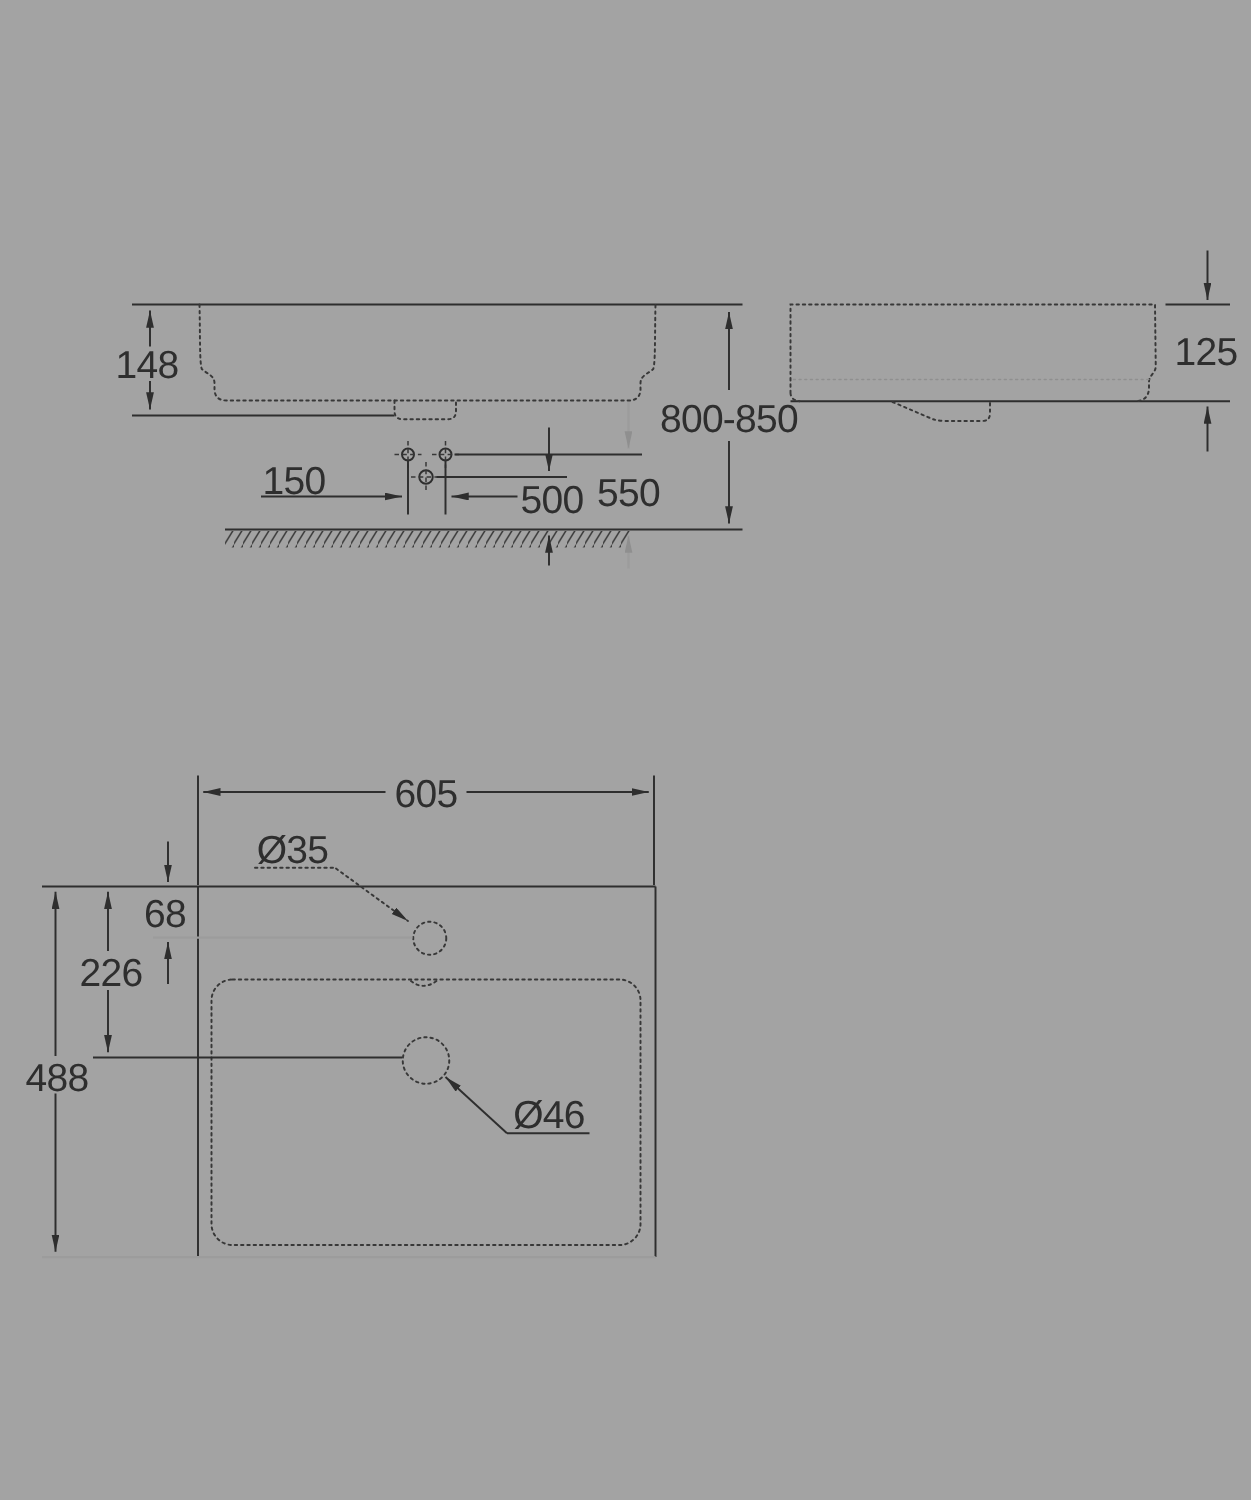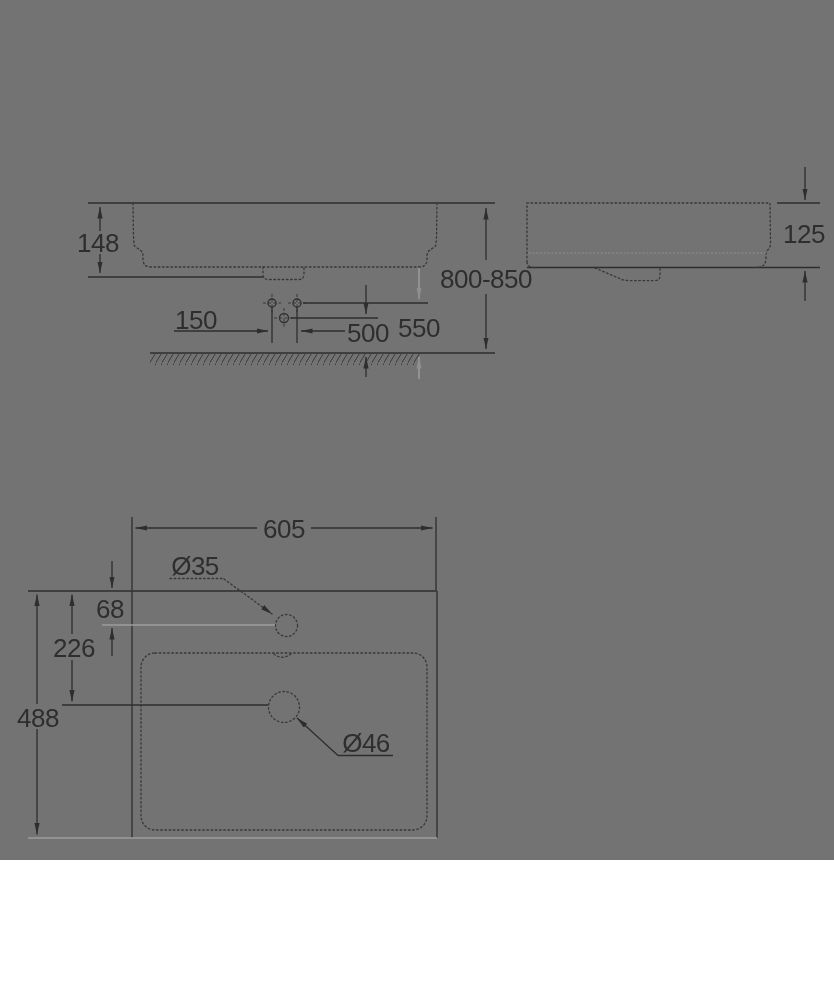--- a/index.html
+++ b/index.html
@@ -1,20 +1,20 @@
 <!DOCTYPE html>
 <html><head>
 <meta charset="utf-8">
 <style>
   html, body { margin: 0; padding: 0; background: #ffffff; }
   .canvas {
     position: relative;
     width: 834px;
-    height: 860px;
-    background: #737373;
+    height: 1000px;
+    background: #a3a3a3;
     overflow: hidden;
   }
   svg { display: block; }
   .ln   { stroke: #2e2e2e; stroke-width: 1.3; fill: none; }
   .lng  { stroke: #9c9c9c; stroke-width: 1.5; fill: none; }
   .dot  { stroke: #383838; stroke-width: 1.3; fill: none;
           stroke-dasharray: 1.6 2.6; stroke-linecap: round; }
   .dotg { stroke: #8f8f8f; stroke-width: 1.1; fill: none;
           stroke-dasharray: 1.2 2.6; stroke-linecap: round; }
   .dash { stroke: #383838; stroke-width: 1; fill: none;

